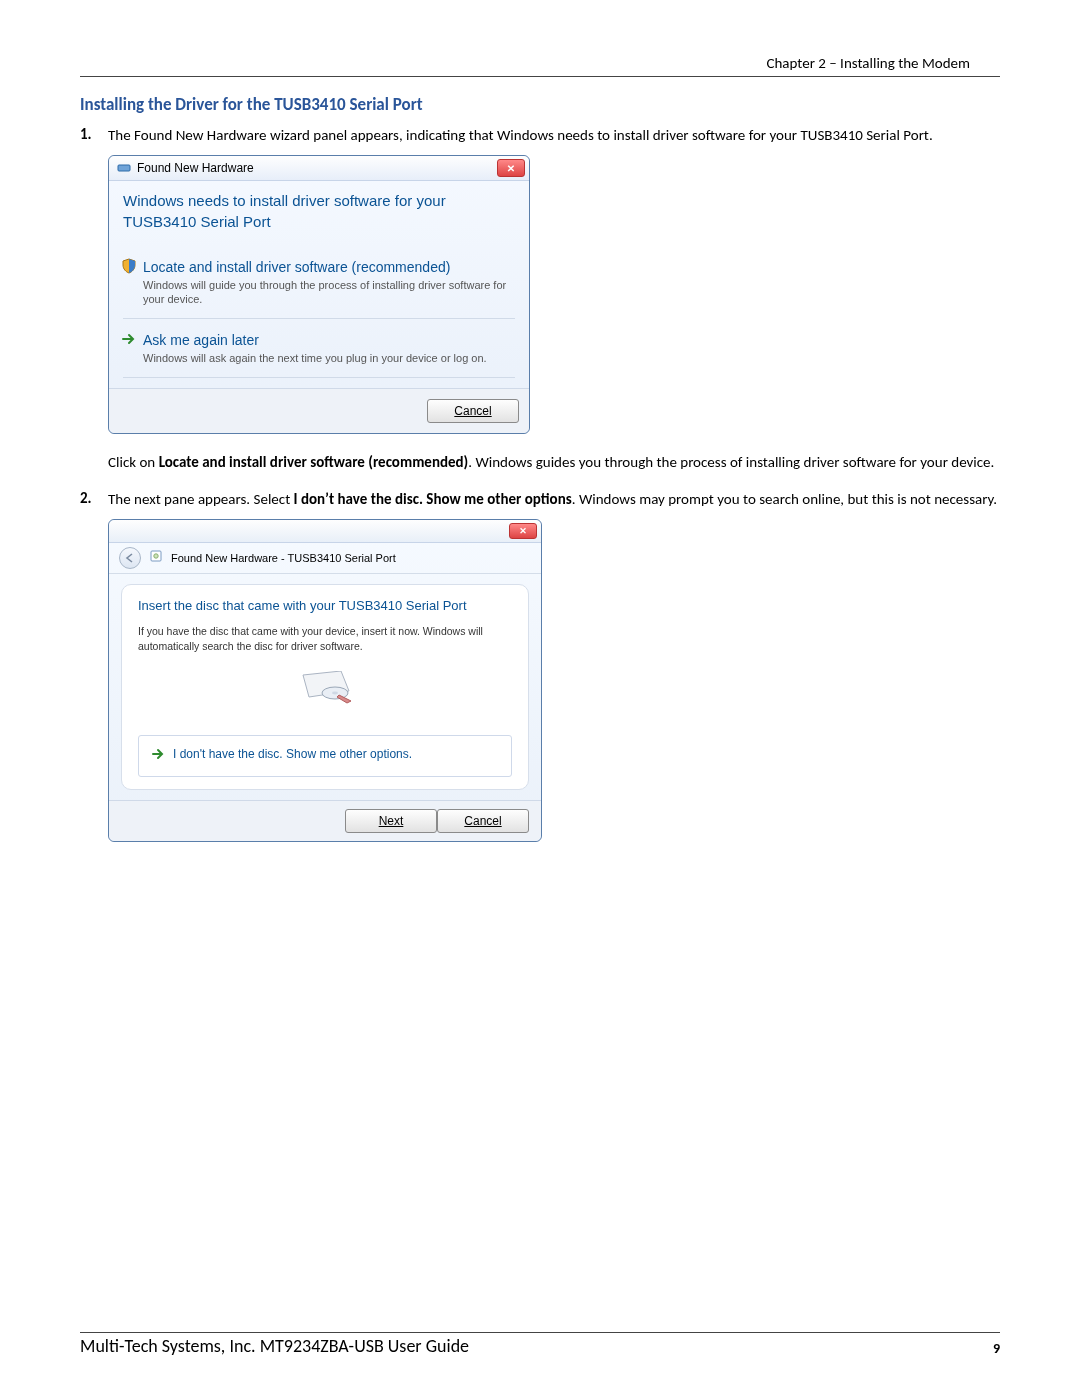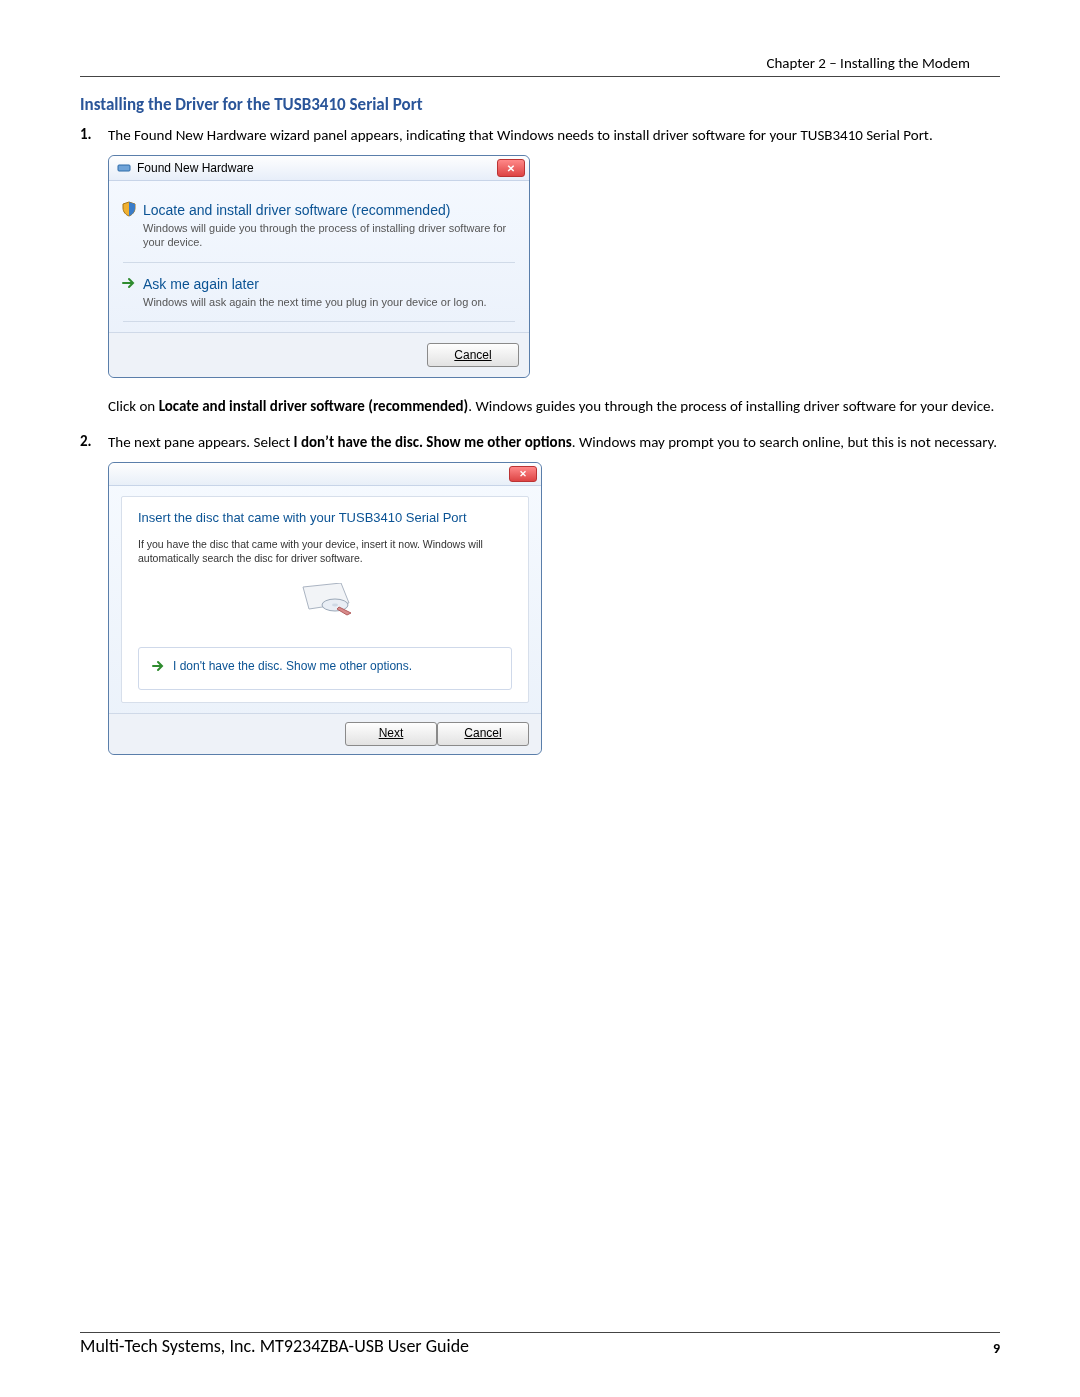--- a/index.html
+++ b/index.html
@@ -54,21 +54,21 @@
     display:flex;align-items:center;justify-content:flex-end;padding:0 4px;
     border-radius:6px 6px 0 0;border-bottom:1px solid #c7d4e8;}
   .dlg2 .tb2 .close{width:26px;height:14px;border:1px solid #b33;
     background:linear-gradient(#f88,#d44);border-radius:3px;color:#fff;
     display:flex;align-items:center;justify-content:center;font-size:9px;font-weight:700;}
   .dlg2 .bcrow{display:flex;align-items:center;gap:8px;padding:4px 10px;
     border-bottom:1px solid #d4dde9;font-size:11px;}
   .dlg2 .back{width:20px;height:20px;border:1px solid #a8b6c8;border-radius:50%;
     background:linear-gradient(#f5f8fd,#dde6f2);display:flex;align-items:center;
     justify-content:center;color:#7a8aa0;font-size:11px;}
-  .dlg2 .inner{background:#fff;border:1px solid #d7dfeb;border-radius:2px;
+  .dlg2 .inner{background:#fff;border:1px solid #d7dfeb;border-radius:10px;
     margin:10px 12px;padding:12px 16px;}
   .dlg2 .h{color:#0b5394;font-size:13px;margin-bottom:10px;}
   .dlg2 .sub{color:#333;font-size:10.5px;line-height:1.35;margin-bottom:18px;}
   .dlg2 .disc{display:flex;justify-content:center;margin:4px 0 30px 0;}
   .dlg2 .disc .draw{width:56px;height:34px;position:relative;}
   .dlg2 .opt2{border:1px solid #cfd9ea;border-radius:3px;padding:10px 12px;
     display:flex;align-items:flex-start;gap:8px;}
   .dlg2 .opt2 .arrow{color:#1c8a1c;font-weight:700;}
   .dlg2 .opt2 .lbl{color:#0b5394;font-size:12px;}
   .dlg2 .footer2{height:40px;display:flex;justify-content:flex-end;gap:0;
@@ -102,20 +102,21 @@
             <div class="titlebar">
               <span class="ticon">
                 <svg width="14" height="14" viewBox="0 0 14 14">
                   <rect x="1" y="4" width="12" height="6" rx="1" fill="#6fa3d8" stroke="#2d6aa8"></rect>
                   </svg>
               </span>
               <span class="title">Found New Hardware</span>
               <span class="close">✕</span>
             </div>
             <div class="body">
+              <div class="headline">Windows needs to install driver software for your TUSB3410 Serial Port</div>
 
               <div class="opt">
                 <span class="icon">
                   <svg width="16" height="16" viewBox="0 0 16 16">
                     <path d="M8 1l6 2v4c0 4-3 7-6 8-3-1-6-4-6-8V3z" fill="#f0b030" stroke="#a77514"></path>
                     <path d="M8 1v14c3-1 6-4 6-8V3z" fill="#3a7cc8"></path>
                     </svg>
                 </span>
                 <div class="label">Locate and install driver software (recommended)</div>
                 <div class="desc">Windows will guide you through the process of installing driver software for your device.</div>
@@ -149,20 +150,34 @@
         <div class="step-num">2.</div>
         <div class="step-body">
           <p>
             <span>The next pane appears. Select </span><b>I don’t have the disc. Show me other options</b><span>. Windows may prompt you to search online, but this is not necessary.</span>
           </p>
 
           <div class="dlg2">
             <div class="tb2">
               <span class="close">✕</span>
             </div>
+            <div class="bcrow">
+              <span class="back">
+                <svg width="10" height="10" viewBox="0 0 10 10">
+                  <path d="M7 1L2 5l5 4" fill="none" stroke="#7a8aa0" stroke-width="1.6"></path>
+                  </svg>
+              </span>
+              <span>
+                <svg width="14" height="14" viewBox="0 0 14 14">
+                  <rect x="2" y="2" width="10" height="10" rx="1" fill="#fff" stroke="#7a9bc2"></rect>
+                  <circle cx="7" cy="7" r="2.2" fill="#cde2b8" stroke="#8ab070"></circle>
+                  </svg>
+              </span>
+              <span>Found New Hardware - TUSB3410 Serial Port</span>
+            </div>
 
             <div class="inner">
               <div class="h">Insert the disc that came with your TUSB3410 Serial Port</div>
               <div class="sub">If you have the disc that came with your device, insert it now.  Windows will automatically search the disc for driver software.</div>
 
               <div class="disc">
                 <div class="draw">
                   <svg width="56" height="34" viewBox="0 0 56 34">
                     <polygon points="6,4 44,0 52,20 12,26" fill="#f2f4f7" stroke="#aab4c2"></polygon>
                     <ellipse cx="38" cy="22" rx="13" ry="6" fill="#e9eef5" stroke="#9aa7b7"></ellipse>

